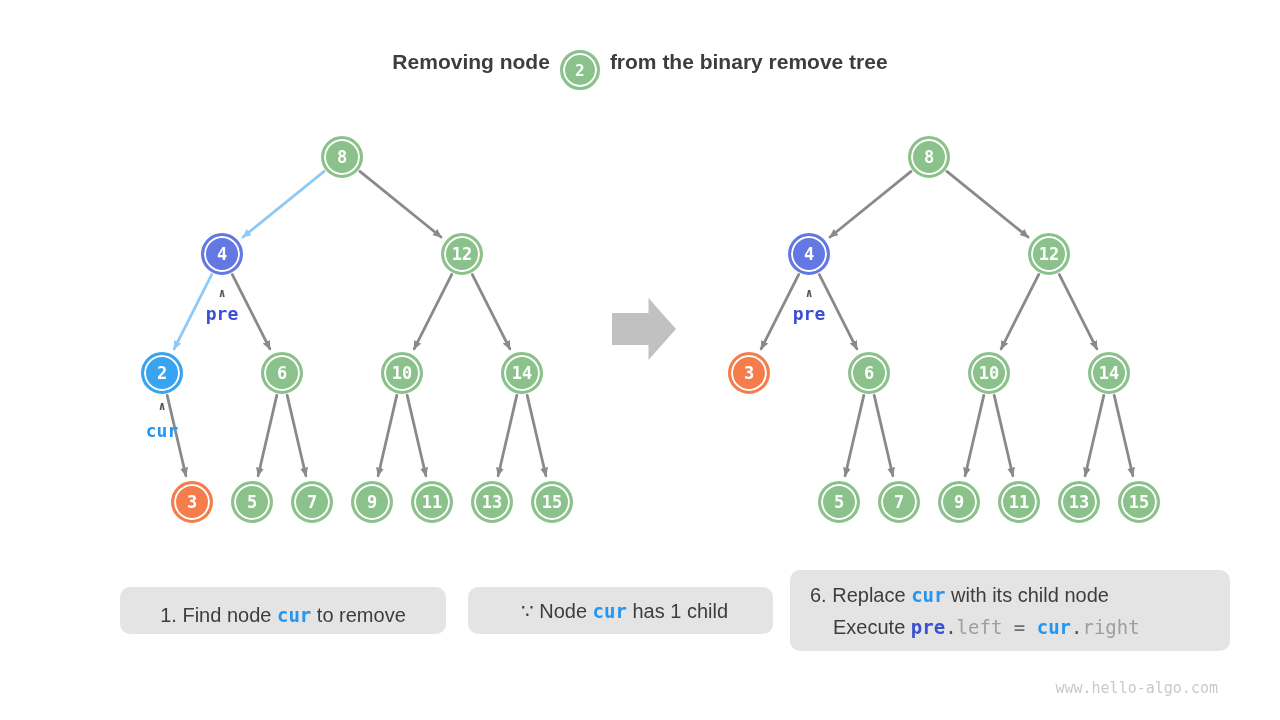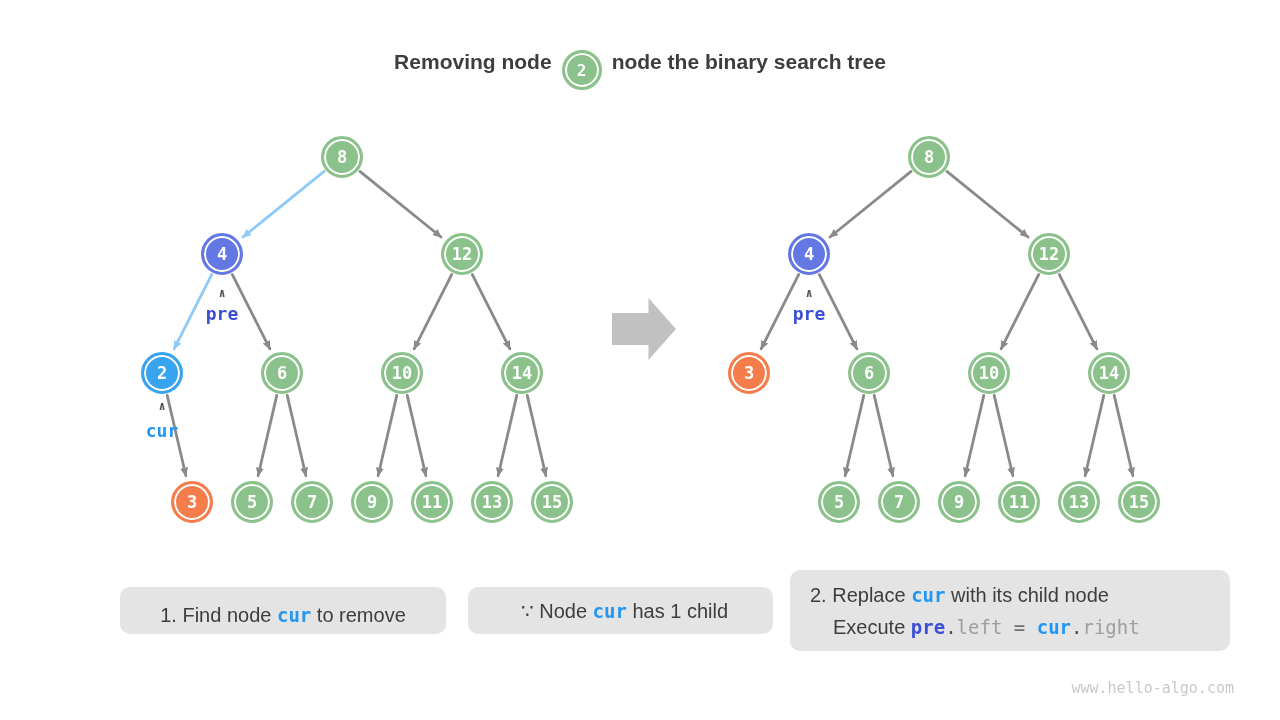--- a/index.html
+++ b/index.html
@@ -28,21 +28,21 @@
   .caption{position:absolute;background:var(--caption-bg,#e4e4e4);border-radius:10px;
         display:flex;flex-direction:column;justify-content:center;
         font-size:20px;color:var(--text,#3d3d3d);}
   .cap-line{white-space:pre;line-height:1.6;}
   .r-plain{font-family:"Liberation Sans",sans-serif;color:var(--text,#3d3d3d);}
   .r-cur{font:700 19px "DejaVu Sans Mono",monospace;color:var(--cur-label,#2196f3);}
   .r-pre{font:700 19px "DejaVu Sans Mono",monospace;color:var(--pre-label,#3a4fd3);}
   .r-code{font:19px "DejaVu Sans Mono",monospace;color:#9e9e9e;}
   .r-dot{font:19px "DejaVu Sans Mono",monospace;color:#4f4f4f;}
   .r-eq{font:19px "DejaVu Sans Mono",monospace;color:#6f6f6f;}
-  .watermark{position:absolute;right:46px;top:679px;font:15px "DejaVu Sans Mono",monospace;
+  .watermark{position:absolute;right:62px;top:679px;font:15px "DejaVu Sans Mono",monospace;
         color:var(--watermark,#c9c9c9);}
 </style>
 </head>
 <body>
 
 <div id="canvas">
 
   <svg id="edges" width="1280" height="720" viewBox="0 0 1280 720">
     <defs>
       <marker id="arrow-gray" markerWidth="10" markerHeight="10" refX="8" refY="4" orient="auto" markerUnits="userSpaceOnUse">
@@ -75,21 +75,21 @@
       <line x1="1059.3548873658608" y1="274.537193275624" x2="1096.8442626574677" y2="348.891120937311" stroke="#8a8a8a" stroke-width="2.8" stroke-linecap="round" marker-end="url(#arrow-gray)"></line>
       <line x1="983.7901896228136" y1="395.40218462190154" x2="965.1158643558275" y2="475.7017832699417" stroke="#8a8a8a" stroke-width="2.8" stroke-linecap="round" marker-end="url(#arrow-gray)"></line>
       <line x1="994.2098103771864" y1="395.40218462190154" x2="1012.8841356441725" y2="475.7017832699417" stroke="#8a8a8a" stroke-width="2.8" stroke-linecap="round" marker-end="url(#arrow-gray)"></line>
       <line x1="1103.7901896228136" y1="395.40218462190154" x2="1085.1158643558276" y2="475.7017832699417" stroke="#8a8a8a" stroke-width="2.8" stroke-linecap="round" marker-end="url(#arrow-gray)"></line>
       <line x1="1114.2098103771864" y1="395.40218462190154" x2="1132.8841356441724" y2="475.7017832699417" stroke="#8a8a8a" stroke-width="2.8" stroke-linecap="round" marker-end="url(#arrow-gray)"></line>
     </svg>
 
   <div class="title">
     <span>Removing node</span>
     <div class="node green title-node">2</div>
-    <span>node the binary search tree</span>
+    <span>from the binary remove tree</span>
   </div>
 
   <div id="nodes">
       <div class="node green" style="left: 321px; top: 136px;">8</div>
       <div class="node indigo" style="left: 201px; top: 233px;">4</div>
       <div class="node green" style="left: 441px; top: 233px;">12</div>
       <div class="node azure" style="left: 141px; top: 352px;">2</div>
       <div class="node green" style="left: 261px; top: 352px;">6</div>
       <div class="node green" style="left: 381px; top: 352px;">10</div>
       <div class="node green" style="left: 501px; top: 352px;">14</div>
@@ -124,20 +124,20 @@
   <div class="block-arrow"></div>
 
   <div id="captions">
       <div class="caption" style="left: 120px; top: 587px; width: 326px; height: 47px; align-items: center;">
         <div class="cap-line" style="margin-left: 0px; margin-top: 8px;"><span class="r-plain">1. Find node </span><span class="r-cur">cur</span><span class="r-plain"> to remove</span></div>
       </div>
       <div class="caption" style="left: 468px; top: 587px; width: 297px; height: 47px; align-items: center; padding-left: 8px;">
         <div class="cap-line" style="margin-left: 0px;"><span class="r-plain">∵ Node </span><span class="r-cur">cur</span><span class="r-plain"> has 1 child</span></div>
       </div>
       <div class="caption" style="left: 790px; top: 570px; width: 440px; height: 81px; align-items: flex-start; padding-left: 20px; box-sizing: border-box;">
-        <div class="cap-line" style="margin-left: 0px;"><span class="r-plain">2. Replace </span><span class="r-cur">cur</span><span class="r-plain"> with its child node</span></div>
+        <div class="cap-line" style="margin-left: 0px;"><span class="r-plain">6. Replace </span><span class="r-cur">cur</span><span class="r-plain"> with its child node</span></div>
         <div class="cap-line" style="margin-left: 23px;"><span class="r-plain">Execute </span><span class="r-pre">pre</span><span class="r-dot">.</span><span class="r-code">left</span><span class="r-eq"> = </span><span class="r-cur">cur</span><span class="r-dot">.</span><span class="r-code">right</span></div>
       </div>
     </div>
 
   <div class="watermark">www.hello-algo.com</div>
 
 </div>
 
 </body></html>

